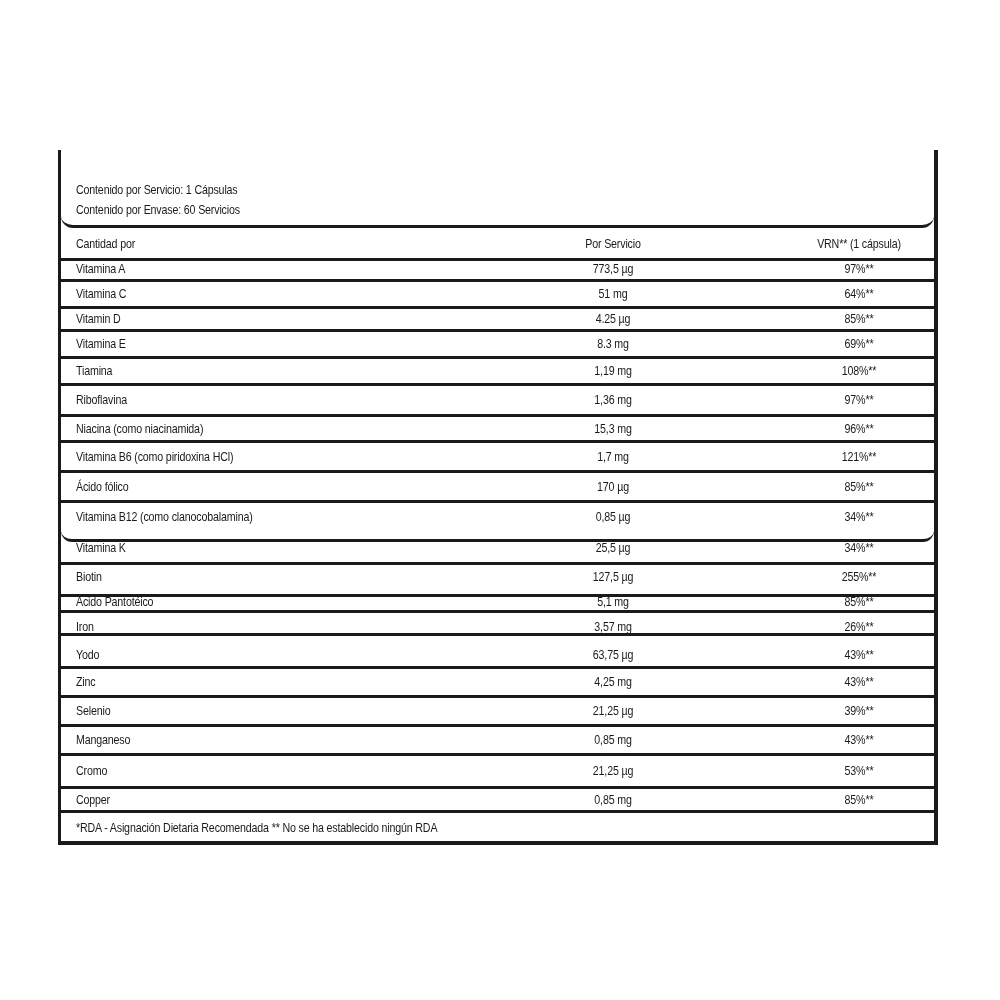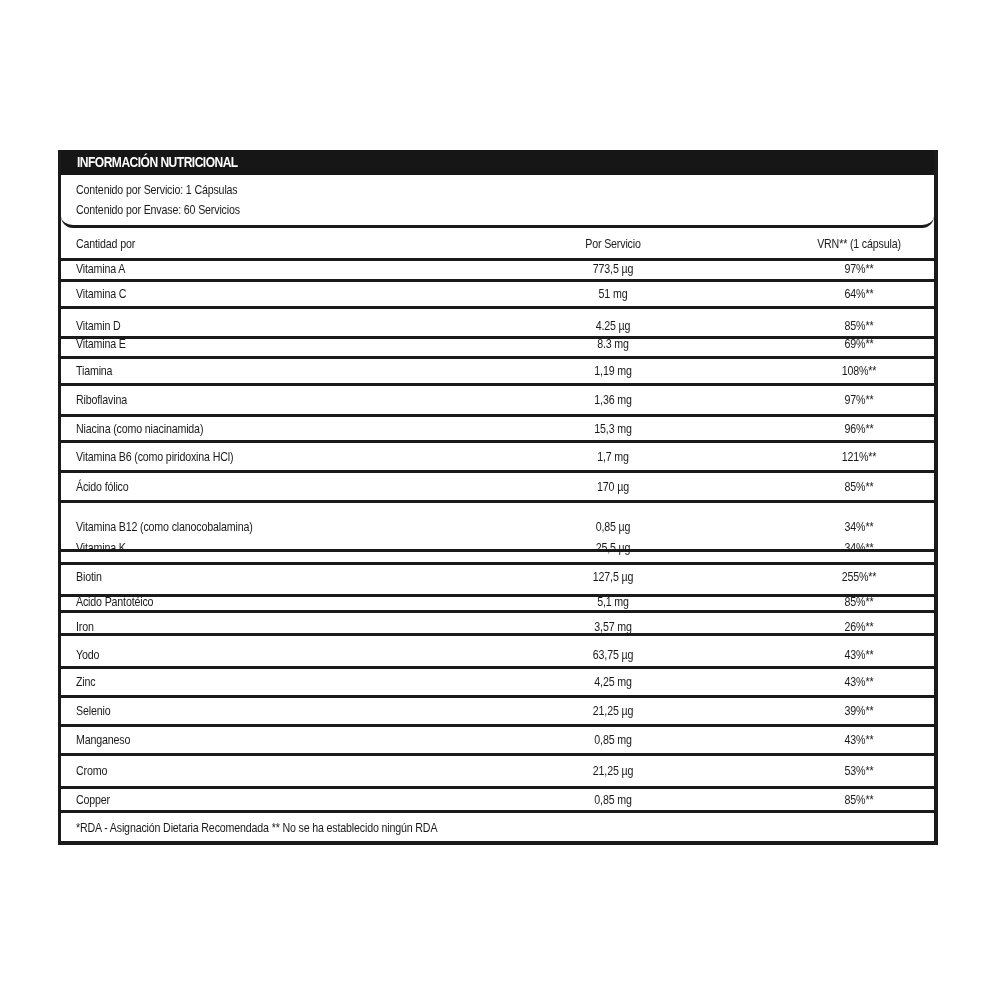--- a/index.html
+++ b/index.html
@@ -27,23 +27,20 @@
   }
   .col-name { left: 15px; transform-origin: left center; }
   .col-serv { left: 552px; width: 0; }
   .col-vrn { left: 798px; width: 0; }
   .center { display: inline-block; transform: translateX(-50%); white-space: nowrap; }
 </style>
 </head>
 <body>
 
 <div class="panel">
-  <div class="title-bar">
-    <span class="title-text">INFORMACIÓN NUTRICIONAL</span>
-  </div>
 
   <div class="row" style="top:25px;height:53px;border-radius:12px;">
     <span class="txt col-name" style="top:7px;">Contenido por Servicio: 1 Cápsulas</span>
     <span class="txt col-name" style="top:27px;">Contenido por Envase: 60 Servicios</span>
   </div>
 
   <div class="row" style="top:78px;height:33px;">
     <span class="txt col-name" style="top:8px;">Cantidad por</span>
     <span class="txt col-serv" style="top:8px;"><span class="center">Por Servicio</span></span>
     <span class="txt col-vrn" style="top:8px;"><span class="center">VRN** (1 cápsula)</span></span>
@@ -53,21 +50,21 @@
       <div class="row" style="top: 108px; height: 24px;">
         <span class="txt col-name" style="top:3px;">Vitamina A</span>
         <span class="txt col-serv" style="top:3px;"><span class="center">773,5 µg</span></span>
         <span class="txt col-vrn" style="top:3px;"><span class="center">97%**</span></span>
       </div>
       <div class="row" style="top: 132px; height: 27px;">
         <span class="txt col-name" style="top:4px;">Vitamina C</span>
         <span class="txt col-serv" style="top:4px;"><span class="center">51 mg</span></span>
         <span class="txt col-vrn" style="top:4px;"><span class="center">64%**</span></span>
       </div>
-      <div class="row" style="top: 159px; height: 23px; margin-top: 7px;">
+      <div class="row" style="top: 159px; height: 23px;">
         <span class="txt col-name" style="top:2px;">Vitamin D</span>
         <span class="txt col-serv" style="top:2px;"><span class="center">4.25 µg</span></span>
         <span class="txt col-vrn" style="top:2px;"><span class="center">85%**</span></span>
       </div>
       <div class="row" style="top: 182px; height: 27px;">
         <span class="txt col-name" style="top:4px;">Vitamina E</span>
         <span class="txt col-serv" style="top:4px;"><span class="center">8.3 mg</span></span>
         <span class="txt col-vrn" style="top:4px;"><span class="center">69%**</span></span>
       </div>
       <div class="row" style="top: 209px; height: 27px;">
@@ -88,21 +85,21 @@
       <div class="row" style="top: 293px; height: 30px; text-align: right;">
         <span class="txt col-name" style="top:6px;">Vitamina B6 (como  piridoxina HCl)</span>
         <span class="txt col-serv" style="top:6px;"><span class="center">1,7 mg</span></span>
         <span class="txt col-vrn" style="top:6px;"><span class="center">121%**</span></span>
       </div>
       <div class="row" style="top: 323px; height: 30px;">
         <span class="txt col-name" style="top:6px;">Ácido fólico</span>
         <span class="txt col-serv" style="top:6px;"><span class="center">170 µg</span></span>
         <span class="txt col-vrn" style="top:6px;"><span class="center">85%**</span></span>
       </div>
-      <div class="row" style="top: 363px; height: 39px;">
+      <div class="row" style="top: 353px; height: 39px; border-radius: 11px;">
         <span class="txt col-name" style="top:6px;">Vitamina B12 (como clanocobalamina)</span>
         <span class="txt col-serv" style="top:6px;"><span class="center">0,85 µg</span></span>
         <span class="txt col-vrn" style="top:6px;"><span class="center">34%**</span></span>
       </div>
       <div class="row" style="top: 383px; height: 32px;">
         <span class="txt col-name" style="top:7px;">Vitamina K</span>
         <span class="txt col-serv" style="top:7px;"><span class="center">25,5 µg</span></span>
         <span class="txt col-vrn" style="top:7px;"><span class="center">34%**</span></span>
       </div>
       <div class="row" style="top: 415px; height: 32px;">

